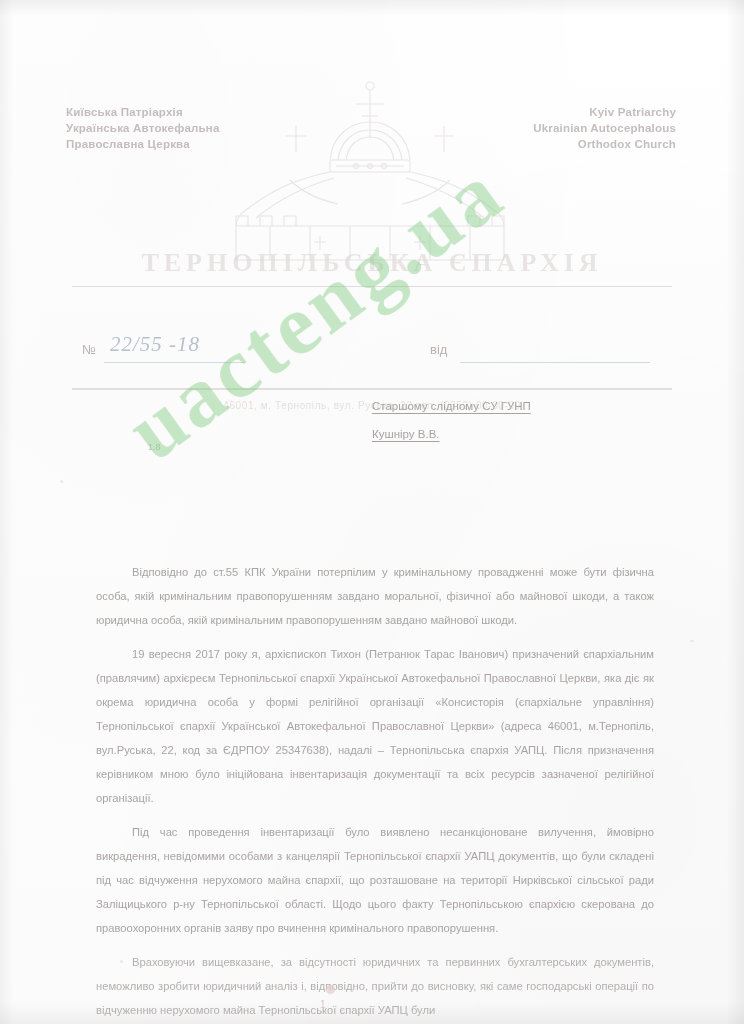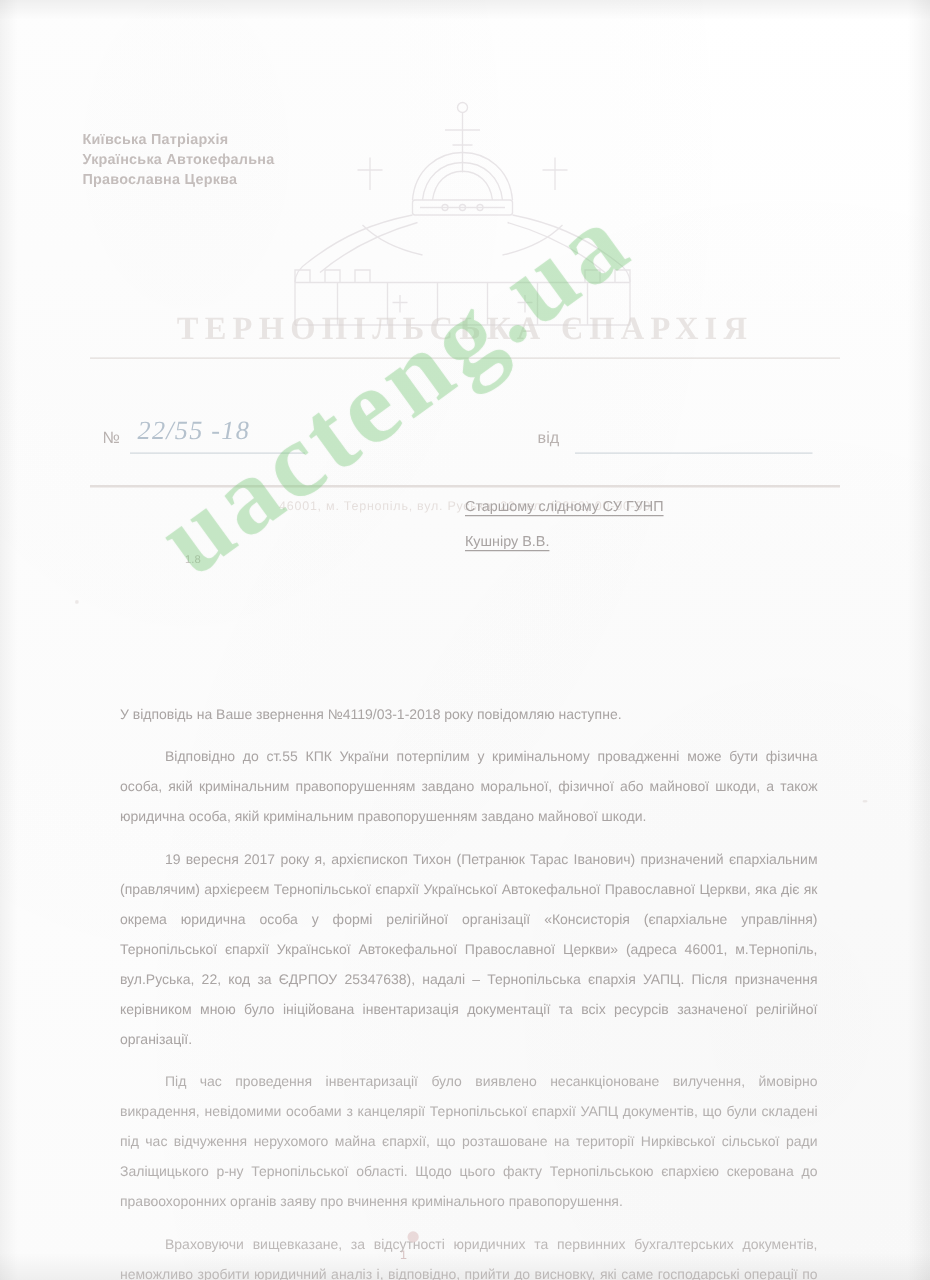--- a/index.html
+++ b/index.html
@@ -315,20 +315,25 @@
         </g>
       </svg>
     </div>
 
     <div class="org-left">
       <div>Київська Патріархія</div>
       <div>Українська Автокефальна</div>
       <div>Православна Церква</div>
     </div>
 
+    <div class="org-right">
+      <div>Kyiv Patriarchy</div>
+      <div>Ukrainian Autocephalous</div>
+      <div>Orthodox Church</div>
+    </div>
 
     <div class="eparchy-title">ТЕРНОПІЛЬСЬКА ЄПАРХІЯ</div>
     <div class="rule r1"></div>
     <div class="rule r2"></div>
     <div class="contact-line">46001, м. Тернопіль, вул. Руська, 22   тел. (0352) 00-00-00</div>
   </div>
 
   <div class="refline">
     <span class="ref-no-label">№</span>
     <span class="handwriting hw-number">22/55 -18</span>
@@ -340,21 +345,20 @@
 
   <div class="addressee">
     <div>Старшому слідному СУ ГУНП</div>
     <div>Кушніру В.В.</div>
   </div>
 
   <div class="margin-mark">1.8</div>
 
 
   <div class="body">
-    <p class="p-first">У відповідь на Ваше звернення №4119/03-1-2018 року повідомляю наступне.</p>
     <p>Відповідно до ст.55 КПК України потерпілим у кримінальному провадженні може бути фізична особа, якій кримінальним правопорушенням завдано моральної, фізичної або майнової шкоди, а також юридична особа, якій кримінальним правопорушенням завдано майнової шкоди.</p>
     <p>19 вересня 2017 року я, архієпископ Тихон (Петранюк Тарас Іванович) призначений єпархіальним (правлячим) архієреєм Тернопільської єпархії Української Автокефальної Православної Церкви, яка діє як окрема юридична особа у формі релігійної організації «Консисторія (єпархіальне управління) Тернопільської єпархії Української Автокефальної Православної Церкви» (адреса 46001, м.Тернопіль, вул.Руська, 22, код за ЄДРПОУ 25347638), надалі – Тернопільська єпархія УАПЦ. Після призначення керівником мною було ініційована інвентаризація документації та всіх ресурсів зазначеної релігійної організації.</p>
     <p>Під час проведення інвентаризації було виявлено несанкціоноване вилучення, ймовірно викрадення, невідомими особами з канцелярії Тернопільської єпархії УАПЦ документів, що були складені під час відчуження нерухомого майна єпархії, що розташоване на території Нирківської сільської ради Заліщицького р-ну Тернопільської області. Щодо цього факту Тернопільською єпархією скерована до правоохоронних органів заяву про вчинення кримінального правопорушення.</p>
     <p>Враховуючи вищевказане, за відсутності юридичних та первинних бухгалтерських документів, неможливо зробити юридичний аналіз і, відповідно, прийти до висновку, які саме господарські операції по відчуженню нерухомого майна Тернопільської єпархії  УАПЦ були</p>
   </div>
 
   <div class="watermark">uacteng.ua</div>
 
   <div class="bottom-dot"></div>
   <div class="bottom-mark">1</div>

